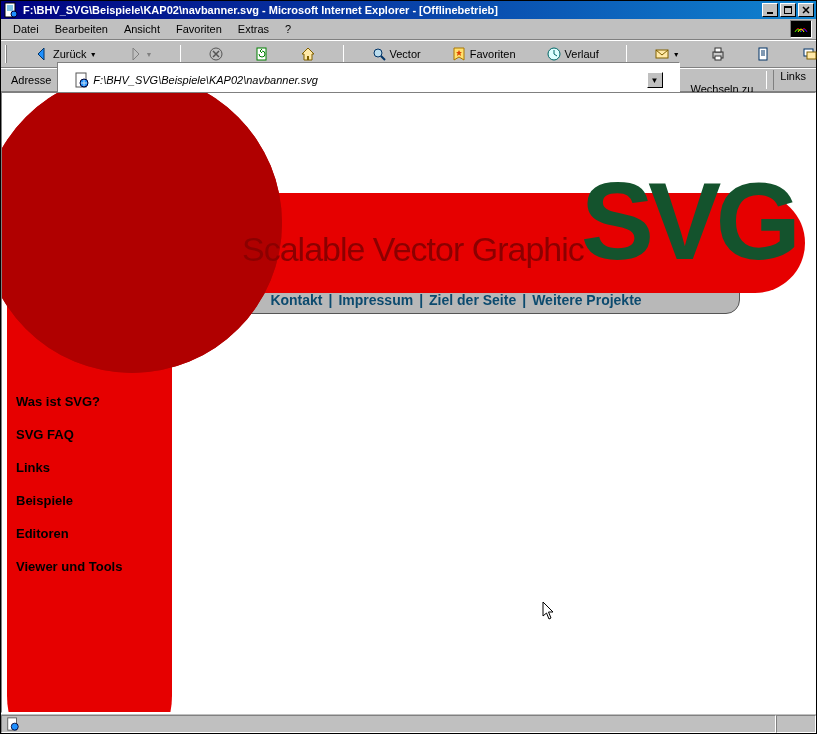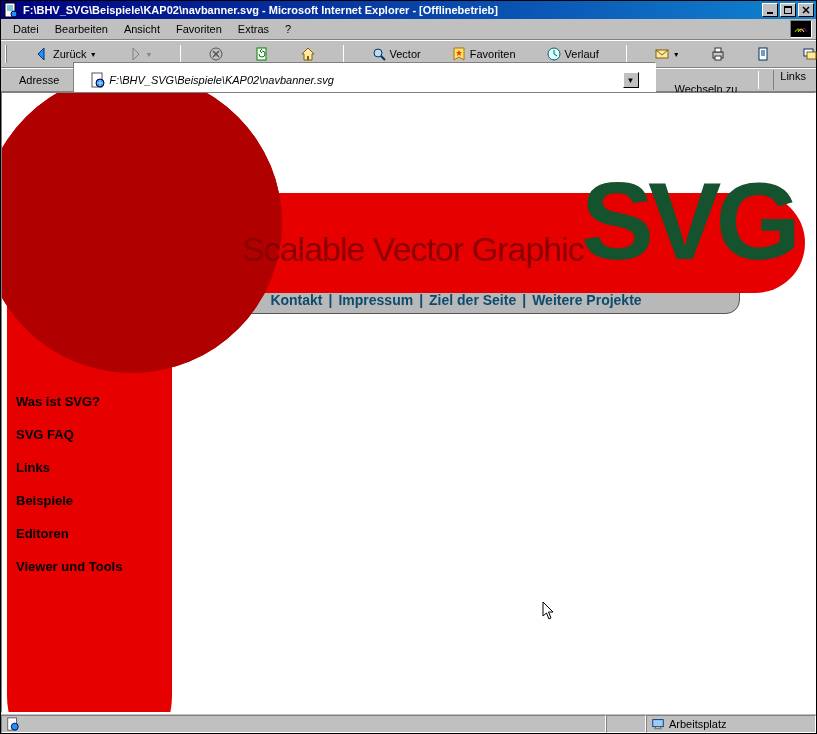--- a/index.html
+++ b/index.html
@@ -83,21 +83,21 @@
   cursor: default;
   border: 1px solid transparent;
 }
 .tbtn svg { width: 16px; height: 16px; }
 .tbtn.disabled { color: #808080; }
 .sep { width: 1px; height: 18px; background: #808080; border-right: 1px solid #fff; margin: 0 2px; }
 .addrbar {
   height: 24px;
   background: #c0c0c0;
   display: flex; align-items: center;
-  padding: 0 4px; gap: 12px;
+  padding: 0 4px; gap: 4px;
   border-top: 1px solid #fff;
   border-bottom: 1px solid #808080;
 }
 .addrbar label { padding: 0 2px; }
 .addrcombo {
   flex: 1;
   height: 36px;
   background: #fff;
   border: 1px solid;
   border-color: #808080 #fff #fff #808080;
@@ -439,23 +439,15 @@
   </div>
 
   <div class="statusbar">
     <div class="cell main">
       <svg width="14" height="14" viewBox="0 0 16 16">
           <rect x="2" y="1" width="10" height="14" fill="#fff" stroke="#555"></rect>
           <circle cx="10" cy="11" r="4" fill="#1e90ff" stroke="#003"></circle>
         </svg>
     </div>
     <div class="cell spacer"></div>
-    <div class="cell zone">
-      <svg width="14" height="14" viewBox="0 0 16 16">
-          <rect x="2" y="3" width="12" height="8" fill="#9cf" stroke="#036"></rect>
-          <rect x="5" y="11" width="6" height="2" fill="#ccc" stroke="#555"></rect>
-          <rect x="3" y="13" width="10" height="1" fill="#888"></rect>
-        </svg>
-      <span>Arbeitsplatz</span>
-    </div>
   </div>
 
 </div>
 
 </body></html>

